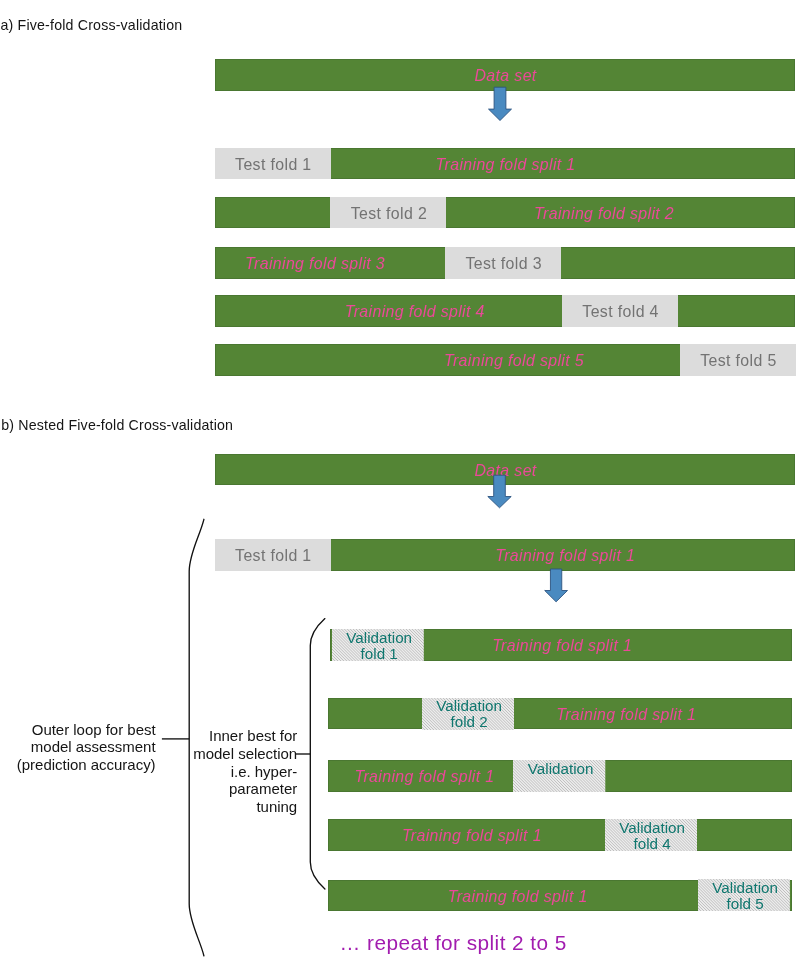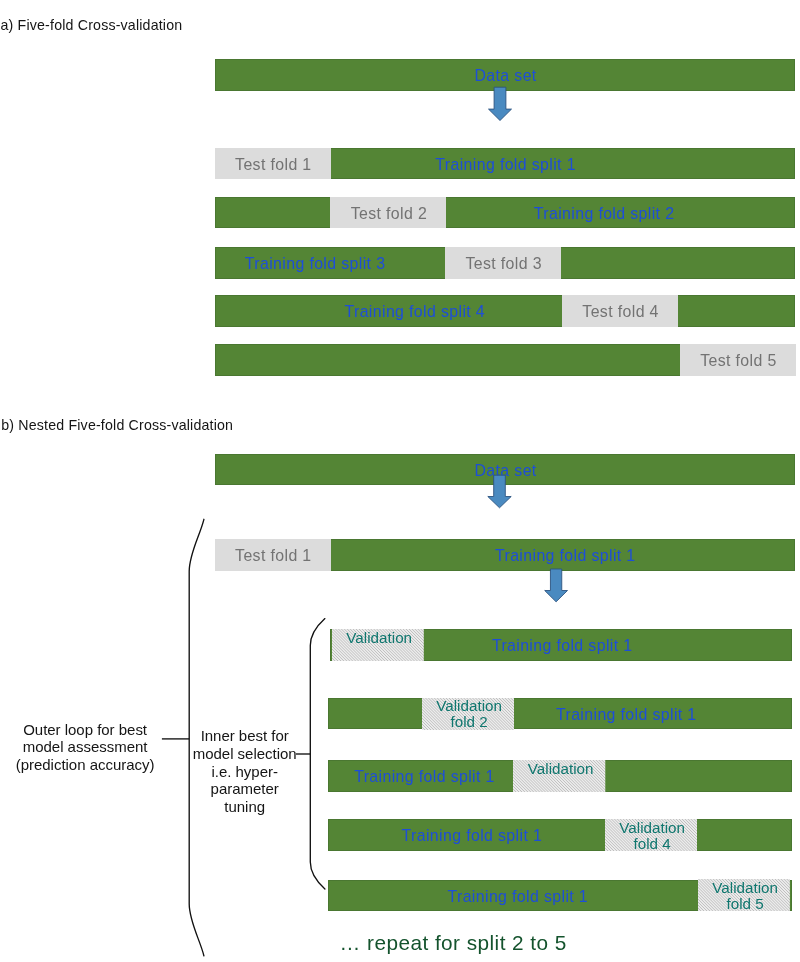--- a/index.html
+++ b/index.html
@@ -9,29 +9,29 @@
   #stage{position:absolute;left:0;top:17px;width:732px;height:962px;}
   .txt{transform:translateZ(0);}
   .sec-title{position:absolute;font-size:14.2px;line-height:1;color:#151515;
              white-space:nowrap;letter-spacing:0.18px;}
   .bar{position:absolute;box-sizing:border-box;}
   .green{background:#548535;border:1px solid #4a7731;}
   .grey{background:#dcdcdc;}
   .hatchbox{position:absolute;line-height:0;}
   .lbl{position:absolute;white-space:nowrap;text-align:center;
        font-size:15.9px;letter-spacing:0.37px;line-height:1;}
-  .lbl-w{color:#1d4ed8;}
+  .lbl-w{color:#ec4899;font-style:italic;}
   .lbl-b{color:#737373;}
   .lbl2{position:absolute;white-space:nowrap;text-align:center;
         font-size:15.2px;letter-spacing:0.02px;line-height:16px;color:#0f766e;}
   .lbl2 span{display:block;}
-  .note{position:absolute;text-align:center;font-size:15px;line-height:17.85px;
+  .note{position:absolute;text-align:right;font-size:15px;line-height:17.85px;
         color:#151515;letter-spacing:-0.02px;}
   .repeat{position:absolute;white-space:nowrap;font-size:20.8px;line-height:1;
-          color:#14532d;letter-spacing:0.44px;}
+          color:#a21caf;letter-spacing:0.44px;}
   svg.ov{position:absolute;left:0;top:0;width:800px;height:962px;
          overflow:visible;pointer-events:none;}
 </style>
 </head>
 <body>
 
 <svg width="0" height="0" style="position:absolute" aria-hidden="true">
   <defs>
     <pattern id="hatch-pattern" width="2.08" height="2.08" patternUnits="userSpaceOnUse" patternTransform="rotate(-45)">
       <rect width="2.08" height="2.08" fill="#ececec"></rect>
@@ -61,38 +61,40 @@
   <div class="lbl txt lbl-w" style="left:115.1px;top:239.1px;width:400px">Training fold split 3</div>
   <div class="lbl txt lbl-b" style="left:303.65px;top:239.1px;width:400px">Test fold 3</div>
 
   <div class="bar green" style="left:215px;top:278.2px;width:580px;height:31.4px"></div>
   <div class="bar grey" style="left:562.0px;top:277.9px;width:116.0px;height:31.799999999999997px"></div>
   <div class="lbl txt lbl-w" style="left:214.8px;top:287.09999999999997px;width:400px">Training fold split 4</div>
   <div class="lbl txt lbl-b" style="left:420.6px;top:287.09999999999997px;width:400px">Test fold 4</div>
 
   <div class="bar green" style="left:215px;top:327.4px;width:580px;height:31.4px"></div>
   <div class="bar grey" style="left:679.6px;top:327.09999999999997px;width:116.4px;height:31.799999999999997px"></div>
+  <div class="lbl txt lbl-w" style="left:314.0px;top:336.29999999999995px;width:400px">Training fold split 5</div>
   <div class="lbl txt lbl-b" style="left:538.4px;top:336.29999999999995px;width:400px">Test fold 5</div>
 
   <div class="sec-title txt" style="left:1.2px;top:401.3px">b) Nested Five-fold Cross-validation</div>
   <div class="bar green" style="left:215px;top:436.8px;width:580px;height:31.4px"></div>
   <div class="lbl txt lbl-w" style="left:305.6px;top:445.7px;width:400px">Data set</div>
 
   <div class="bar green" style="left:215px;top:522.3px;width:580px;height:31.4px"></div>
   <div class="bar grey" style="left:215px;top:522.0px;width:115.5px;height:31.799999999999997px"></div>
   <div class="lbl txt lbl-w" style="left:365.3px;top:531.1999999999999px;width:400px">Training fold split 1</div>
   <div class="lbl txt lbl-b" style="left:73.35px;top:531.1999999999999px;width:400px">Test fold 1</div>
 
   <div class="bar green" style="left:329.8px;top:612.2px;width:462.1px;height:31.4px"></div>
   <div class="hatchbox" style="left:332.1px;top:611.9000000000001px;width:91.8px;height:32.1px"><svg width="91.8" height="32.1" viewBox="0 0 91.8 32.1">
         <rect width="91.8" height="32.1" fill="url(#hatch-pattern)"></rect>
       </svg></div>
   <div class="lbl txt lbl-w" style="left:362.2px;top:621.1px;width:400px">Training fold split 1</div>
   <div class="lbl2 txt" style="left:279.2px;top:612.5px;width:200px">
       <span>Validation</span>
+      <span>fold 1</span>
     </div>
 
   <div class="bar green" style="left:328.1px;top:680.8px;width:463.8px;height:31.4px"></div>
   <div class="hatchbox" style="left:421.9px;top:680.5px;width:92.0px;height:32.1px"><svg width="92.0" height="32.1" viewBox="0 0 92.0 32.1">
         <rect width="92.0" height="32.1" fill="url(#hatch-pattern)"></rect>
       </svg></div>
   <div class="lbl txt lbl-w" style="left:426.3px;top:689.6999999999999px;width:400px">Training fold split 1</div>
   <div class="lbl2 txt" style="left:369.1px;top:681.0999999999999px;width:200px">
       <span>Validation</span>
       <span>fold 2</span>

